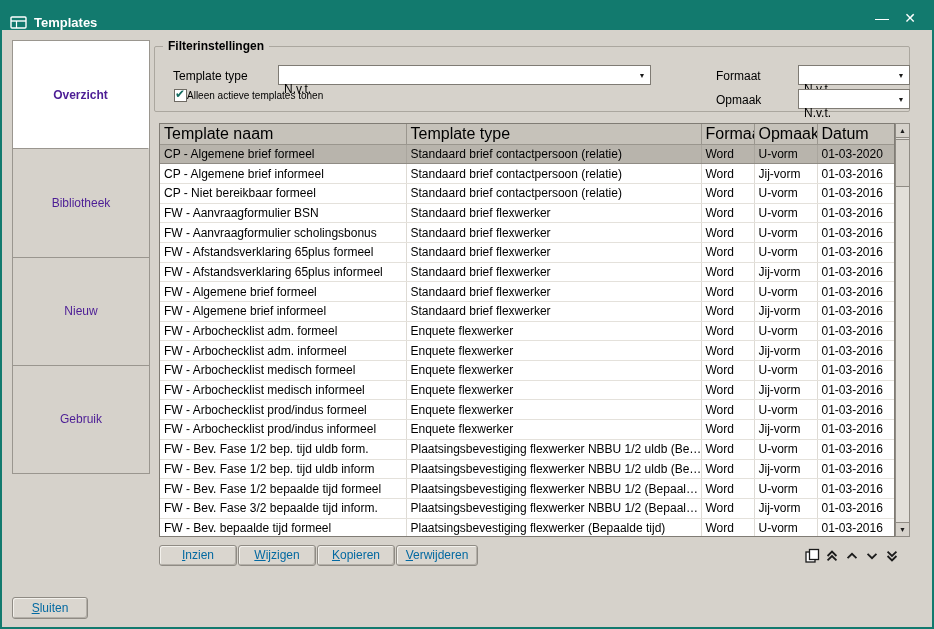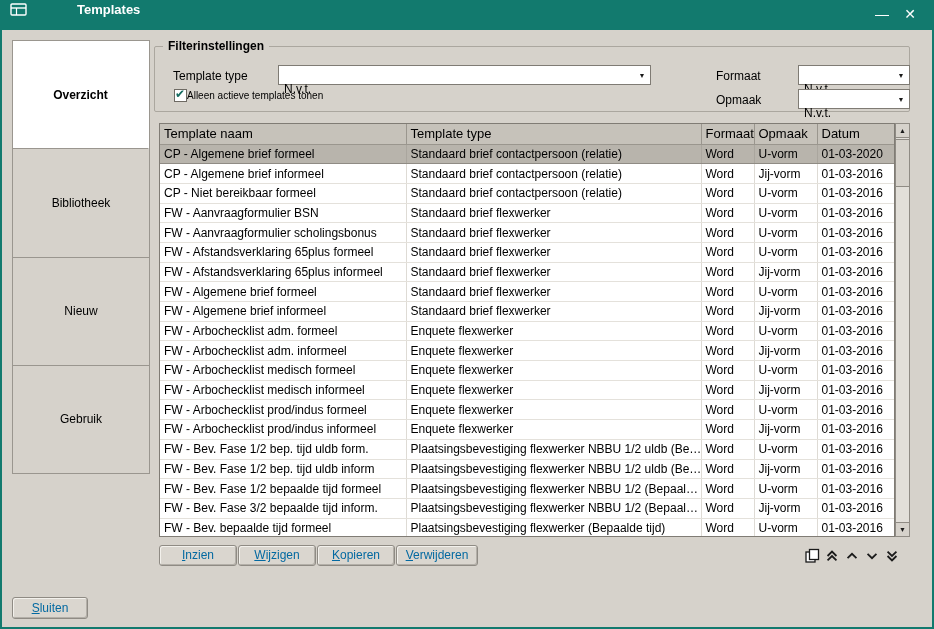--- a/index.html
+++ b/index.html
@@ -7,41 +7,41 @@
   body { font-family:"Liberation Sans","DejaVu Sans",sans-serif; }
 
   .window {
     position:relative; width:934px; height:629px;
     background:#d6d2cb; border:2px solid #127a6e; overflow:hidden;
   }
 
   
   .titlebar {
     position:absolute; left:0; top:0; right:0; height:28px;
-    background:#127a6e; display:flex; align-items:flex-start; padding:0 8px;gap:43px;
+    background:#127a6e; display:flex; align-items:flex-end; padding:0 8px;
   }
   .titlebar .app-icon { width:17px; height:15px; display:inline-block; }
   .titlebar .title { color:#ffffff; font-size:13px; font-weight:bold; margin-left:7px; }
   .win-controls { margin-left:auto; display:flex; align-items:center; }
   .win-btn {
     color:#ffffff; font-size:14px; width:28px; height:24px; line-height:24px;
     text-align:center; cursor:default; user-select:none;
   }
 
   
   .bodyarea { position:absolute; left:0; top:28px; right:0; bottom:0; }
 
   
   .sidebar {
     position:absolute; left:10px; top:10px; width:138px; height:434px;
     border:1px solid #9a968f; background:#d6d2cb; display:flex; flex-direction:column;
   }
   .side-tab {
     flex:1; display:flex; align-items:center; justify-content:center;
-    border-bottom:1px solid #9a968f; font-size:12px; color:#000000; cursor:default;
+    border-bottom:1px solid #9a968f; font-size:12px; color:#4c1d95; cursor:default;
   }
   .side-tab:last-child { border-bottom:none; }
   .side-tab.active { background:#ffffff; font-weight:bold; border-right:1px solid #ffffff; }
 
   
   .groupbox {
     position:absolute; left:152px; top:16px; width:756px; height:66px;
     border:1px solid #aba79f; border-radius:2px;
   }
   .groupbox .legend {
@@ -70,21 +70,21 @@
   
   .table-wrap { position:absolute; left:157px; top:93px; width:751px; height:414px; }
   .grid-area {
     position:absolute; left:0; top:0; width:736px; height:414px;
     background:#ffffff; border:1px solid #807c75; overflow:hidden;
   }
   table { border-collapse:collapse; table-layout:fixed; width:734px; }
   col.c-name { width:246px; } col.c-type { width:295px; } col.c-formaat { width:53px; }
   col.c-opmaak { width:63px; } col.c-datum { width:77px; }
   th {
-    height:20px; background:#c6c2ba; font-size:13px; font-weight:normal; text-align:left;
+    height:20px; background:#c6c2ba; font-size:16px; font-weight:normal; text-align:left;
     padding:0 4px; border-right:1px solid #9a968e; border-bottom:1px solid #9a968e;
     white-space:nowrap; overflow:hidden; cursor:default;
   }
   th:last-child { border-right:none; }
   td {
     height:19.7px; font-size:12px; padding:0 4px; white-space:nowrap; overflow:hidden;
     border-right:1px solid #dedbd5; border-bottom:1px solid #e4e1db; cursor:default;
   }
   td:last-child { border-right:none; }
   tr.selected td { background:#b8b4ac; border-bottom:1px solid #8f8b84; border-right-color:#aaa69e;margin-top:48px; }

